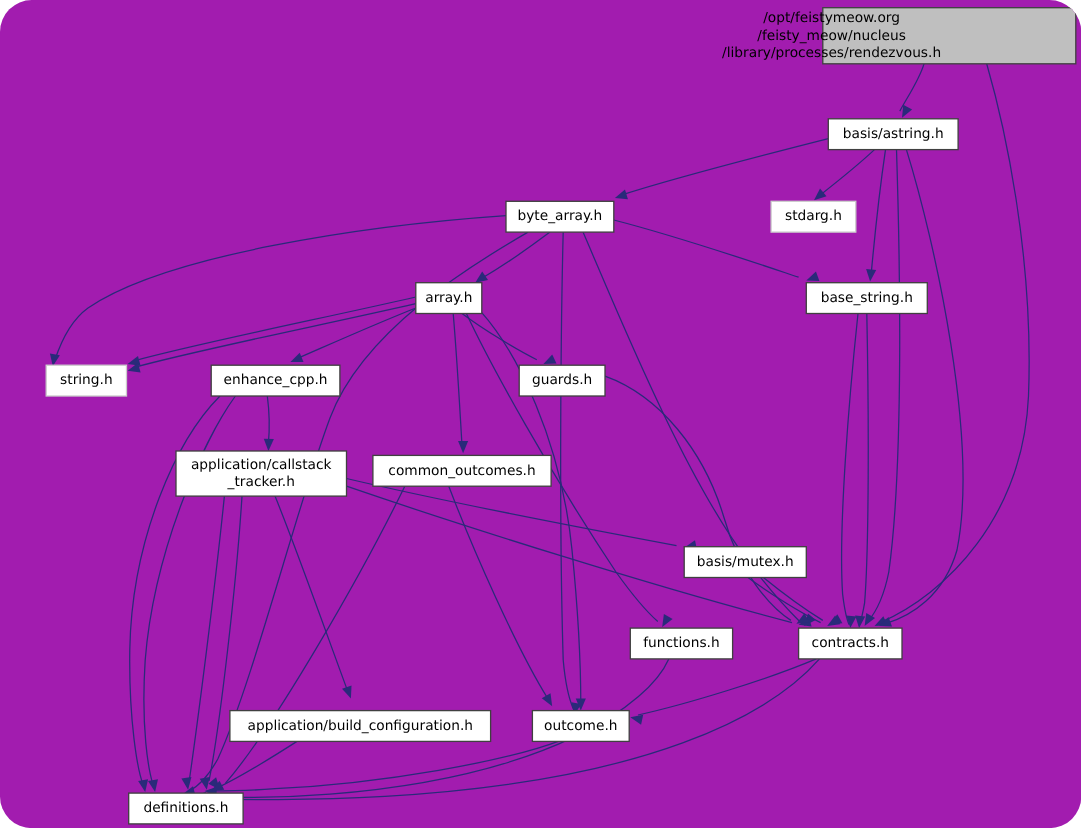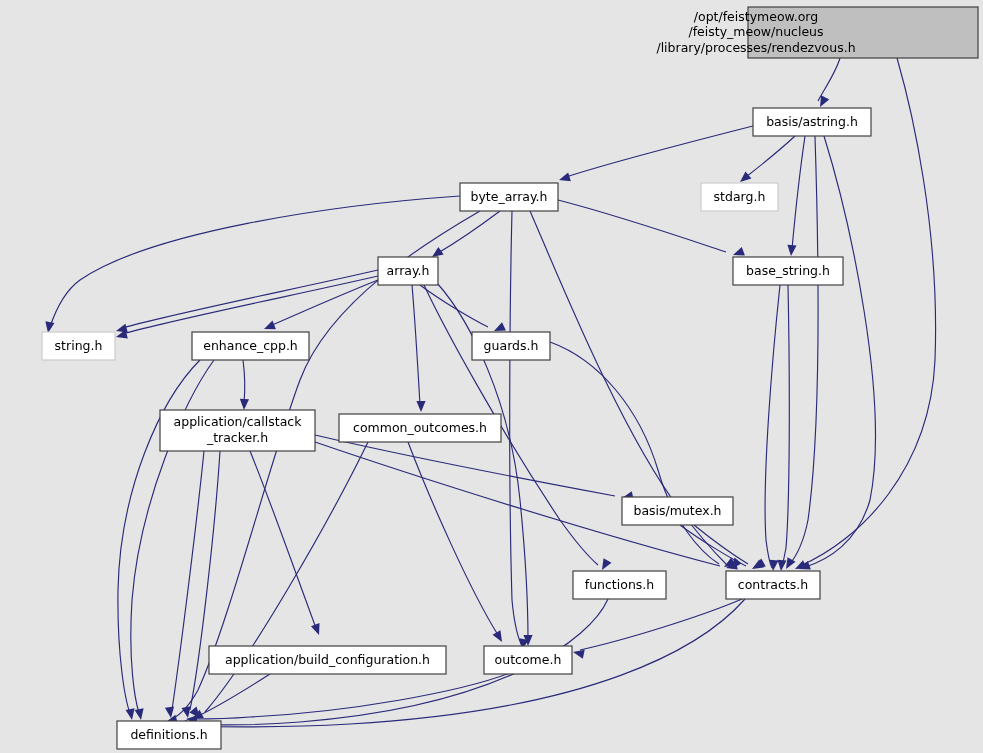--- a/index.html
+++ b/index.html
@@ -1,17 +1,17 @@
 <!DOCTYPE html>
 <html><head>
 <meta charset="utf-8">
 <style>
   html,body{margin:0;padding:0;background:#ffffff;}
   body{font-family:"DejaVu Sans","Liberation Sans",sans-serif;}
-  #graph-root{position:relative;width:983px;height:753px;background:#e5e5e5;overflow:hidden;}
+  #graph-root{position:relative;width:983px;height:753px;background:#a21caf;overflow:hidden;border-radius:29px;}
   svg{display:block;}
   .node-box{fill:#ffffff;stroke:#404040;stroke-width:1.2;}
   .node-box.root{fill:#bfbfbf;stroke:#404040;stroke-width:1.2;}
   .node-box.ext{fill:#ffffff;stroke:#cccccc;stroke-width:1.2;}
   .node-label{font-family:"DejaVu Sans","Liberation Sans",sans-serif;font-size:12.5px;fill:#000000;text-anchor:middle;dominant-baseline:middle;}
   .edge{fill:none;stroke:#2a2a7a;stroke-width:1.15;}
   .arrowhead{fill:#2a2a7a;stroke:none;}
 </style>
 </head>
 <body>

